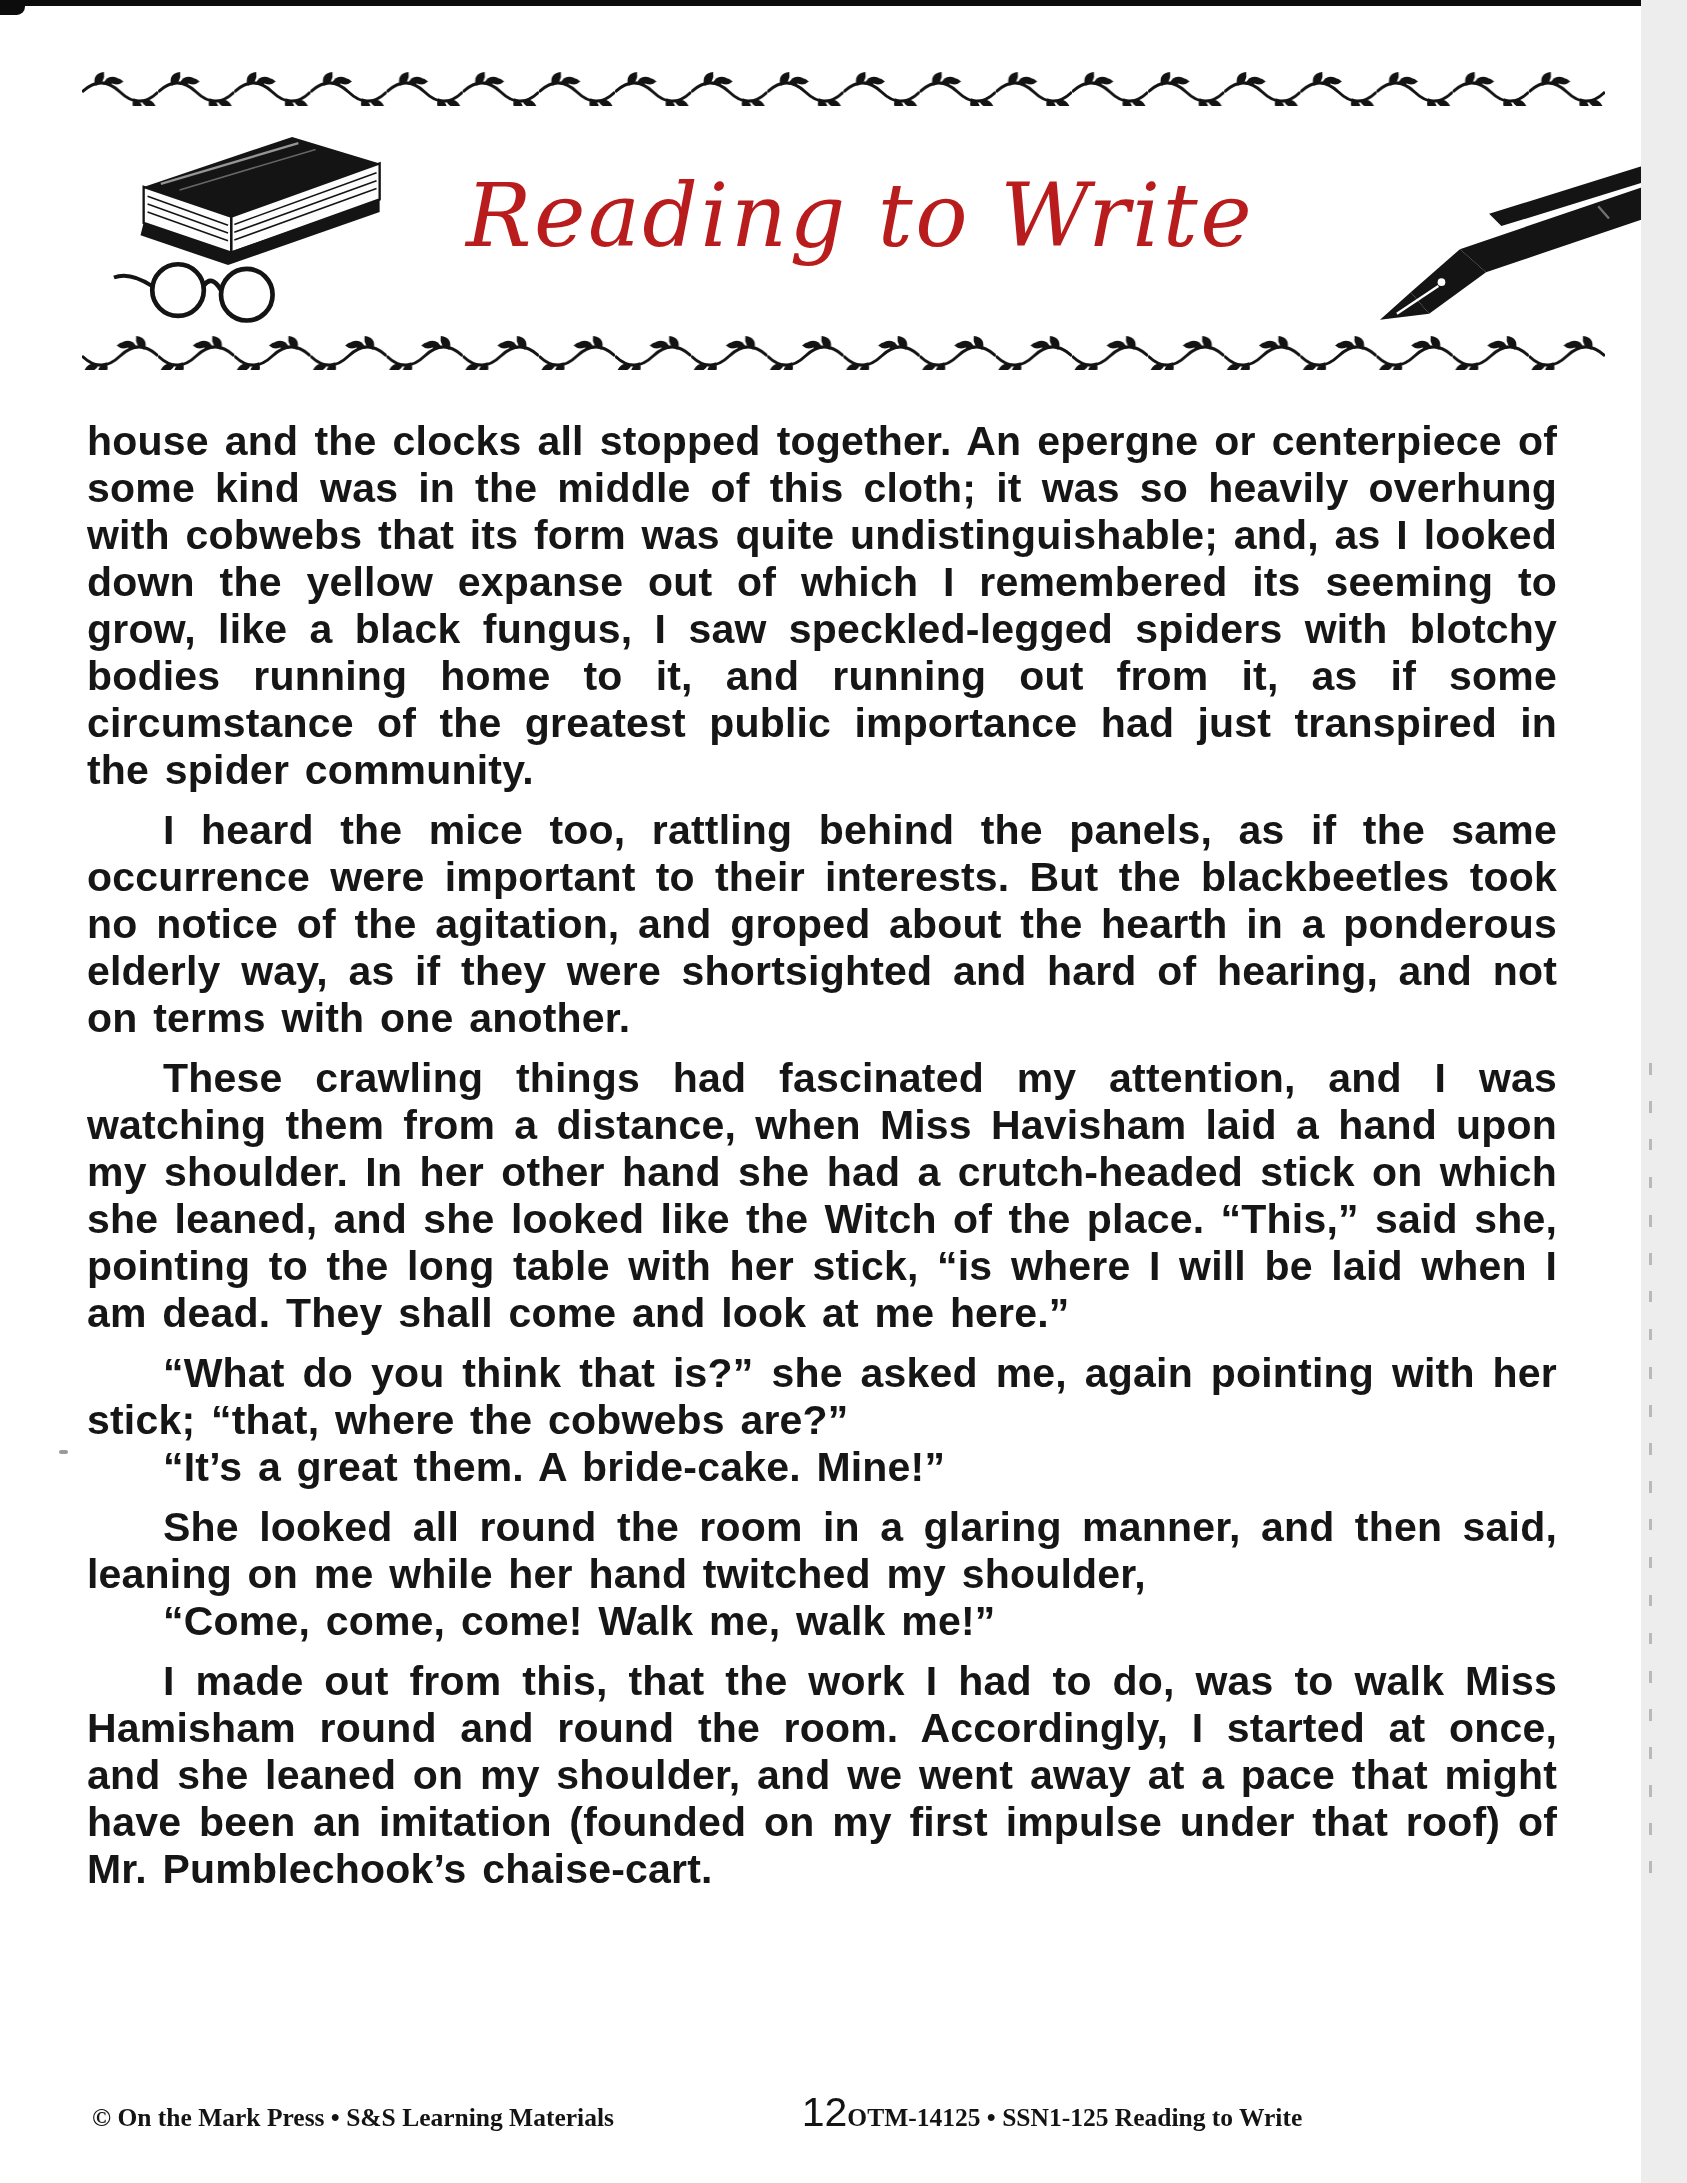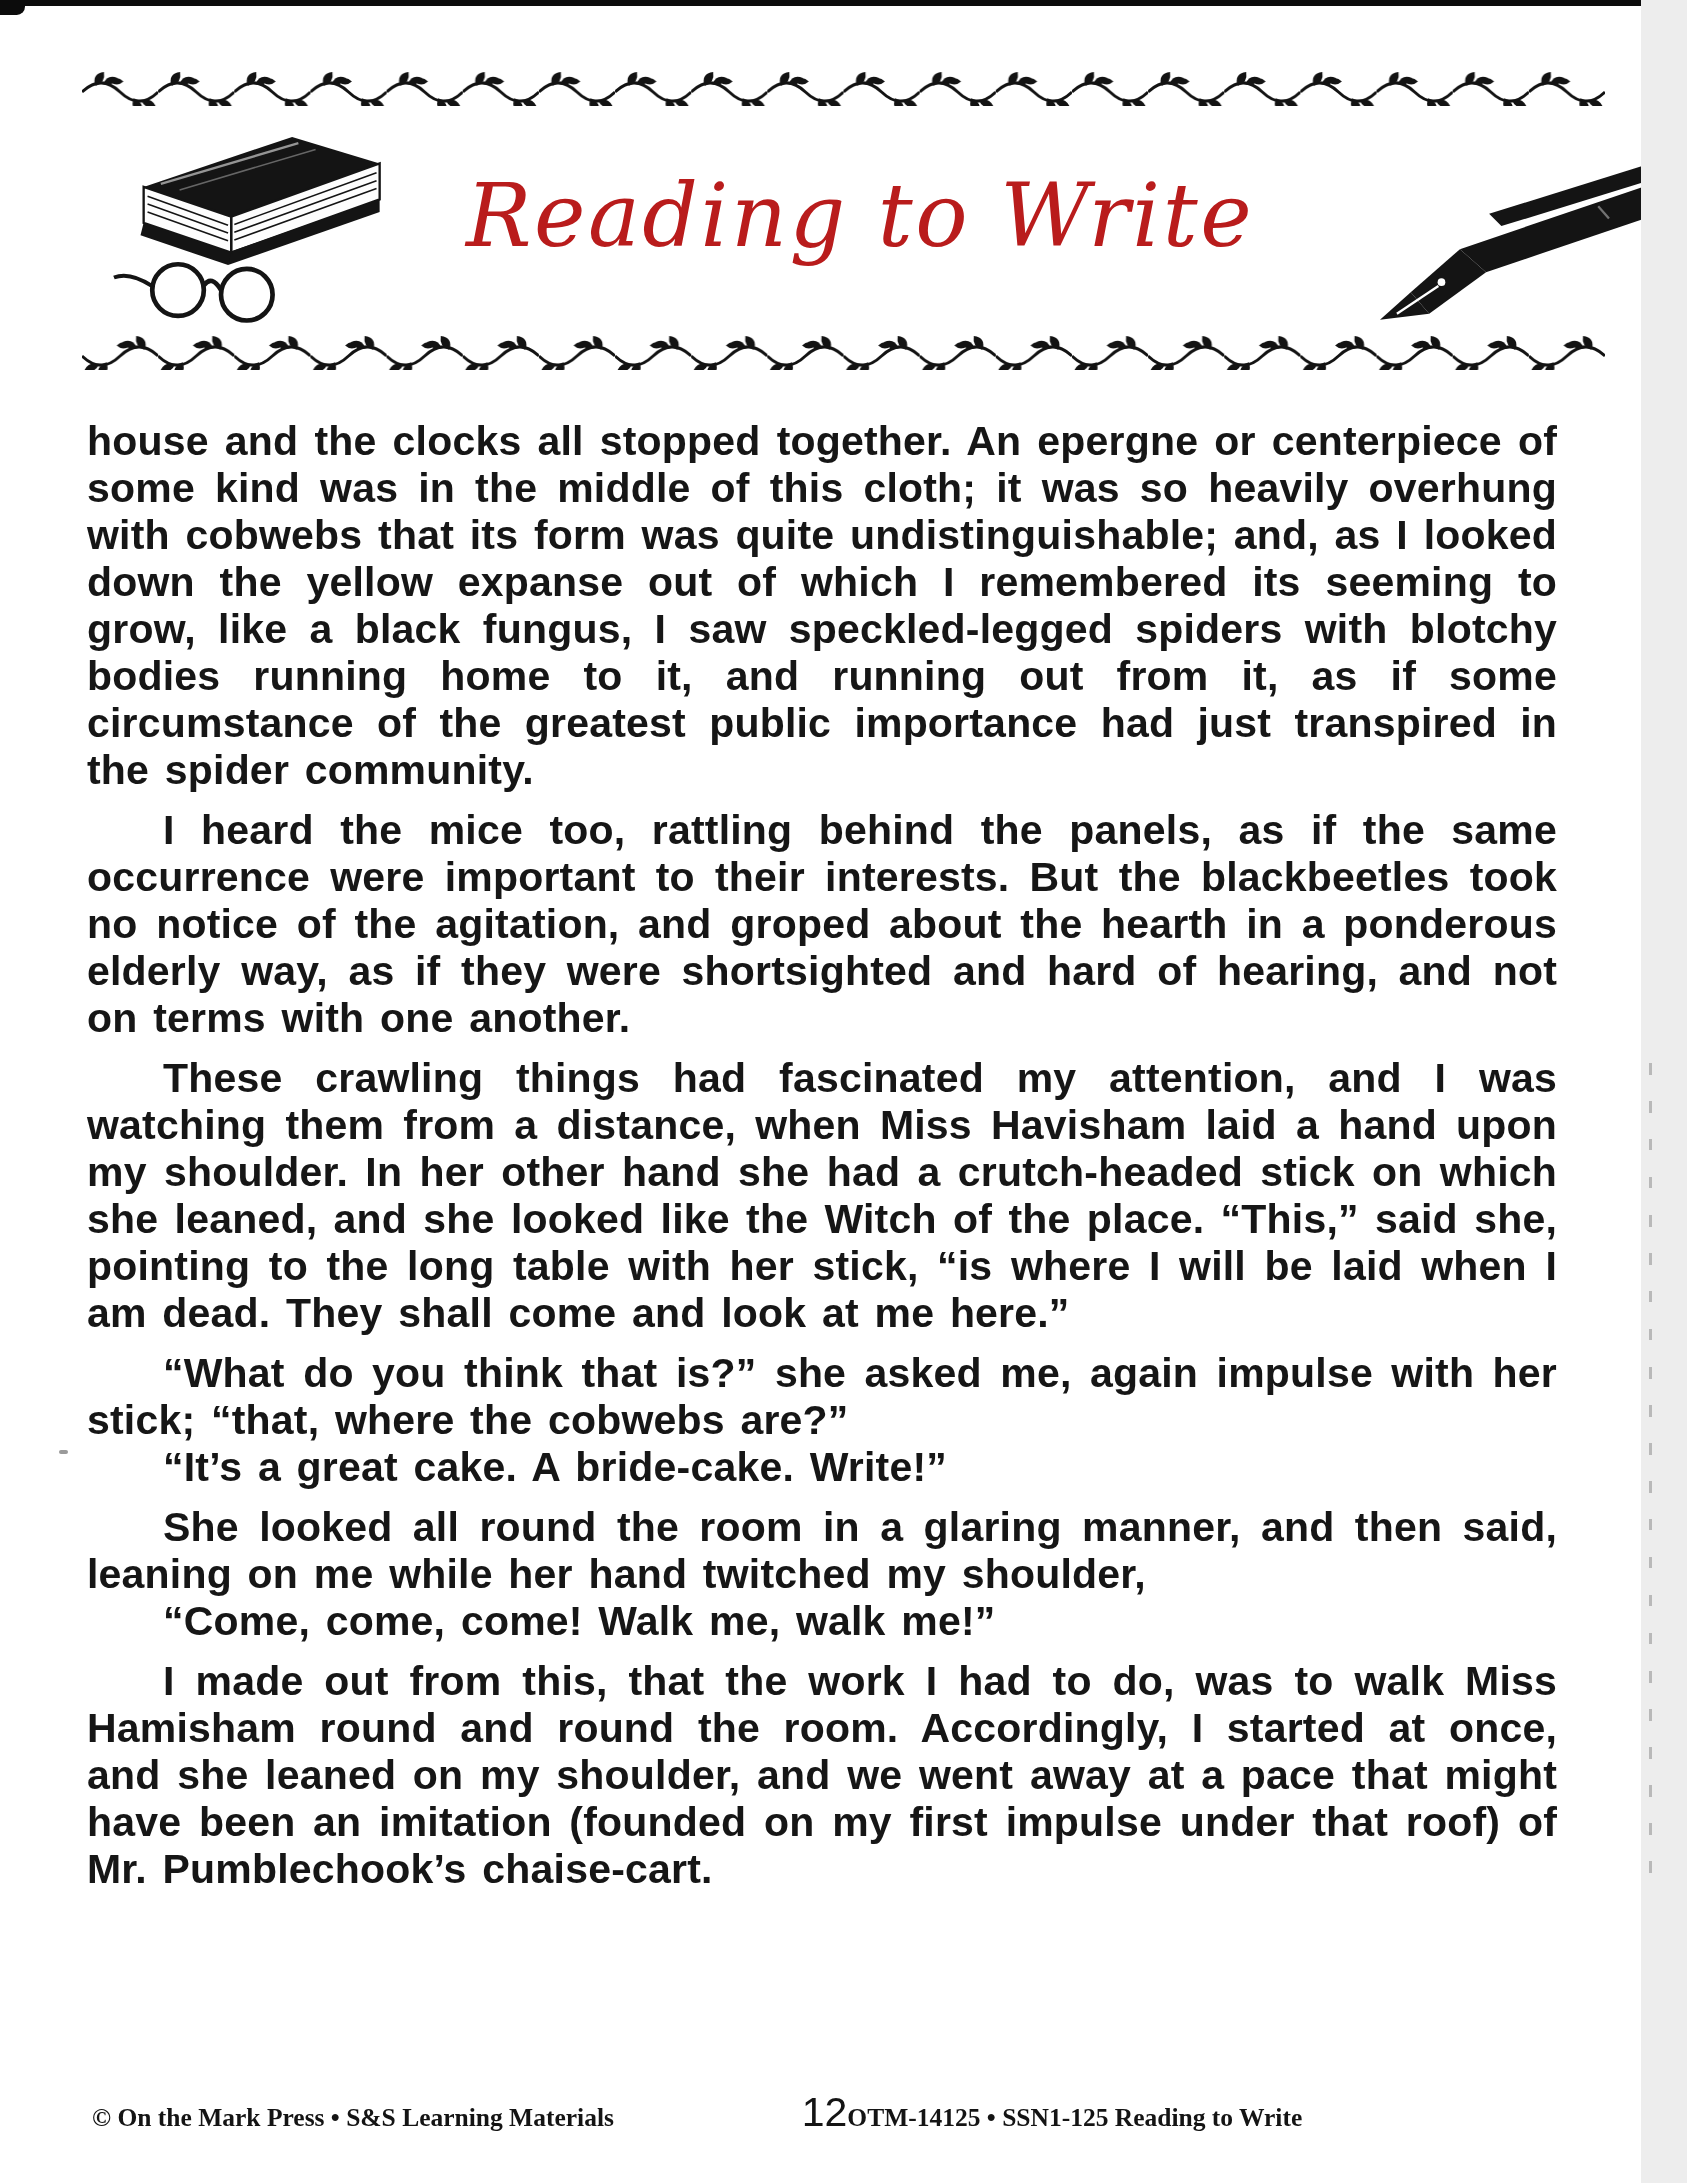--- a/index.html
+++ b/index.html
@@ -163,22 +163,22 @@
       </defs>
       <rect x="0" y="0" width="1800" height="40" fill="url(#vineB)"></rect>
     </svg>
 
   </header>
 
   <main class="text-body">
       <p class="">house and the clocks all stopped together. An epergne or centerpiece of some kind was in the middle of this cloth; it was so heavily overhung with cobwebs that its form was quite undistinguishable; and, as I looked down the yellow expanse out of which I remembered its seeming to grow, like a black fungus, I saw speckled-legged spiders with blotchy bodies running home to it, and running out from it, as if some circumstance of the greatest public importance had just transpired in the spider community.</p>
       <p class="indent">I heard the mice too, rattling behind the panels, as if the same occurrence were important to their interests. But the blackbeetles took no notice of the agitation, and groped about the hearth in a ponderous elderly way, as if they were shortsighted and hard of hearing, and not on terms with one another.</p>
       <p class="indent">These crawling things had fascinated my attention, and I was watching them from a distance, when Miss Havisham laid a hand upon my shoulder. In her other hand she had a crutch-headed stick on which she leaned, and she looked like the Witch of the place. “This,” said she, pointing to the long table with her stick, “is where I will be laid when I am dead. They shall come and look at me here.”</p>
-      <p class="indent">“What do you think that is?” she asked me, again impulse with her stick; “that, where the cobwebs are?”</p>
-      <p class="indent tight">“It’s a great cake. A bride-cake. Write!”</p>
+      <p class="indent">“What do you think that is?” she asked me, again pointing with her stick; “that, where the cobwebs are?”</p>
+      <p class="indent tight">“It’s a great them. A bride-cake. Mine!”</p>
       <p class="indent">She looked all round the room in a glaring manner, and then said, leaning on me while her hand twitched my shoulder,</p>
       <p class="indent tight">“Come, come, come! Walk me, walk me!”</p>
       <p class="indent">I made out from this, that the work I had to do, was to walk Miss Hamisham round and round the room. Accordingly, I started at once, and she leaned on my shoulder, and we went away at a pace that might have been an imitation (founded on my first impulse under that roof) of Mr. Pumblechook’s chaise-cart.</p>
     </main>
 
   <footer class="footer">
     <span class="f-left">© On the Mark Press • S&amp;S Learning Materials</span>
     <span class="f-page">12</span>
     <span class="f-right">OTM-14125 • SSN1-125 Reading to Write</span>
   </footer>

